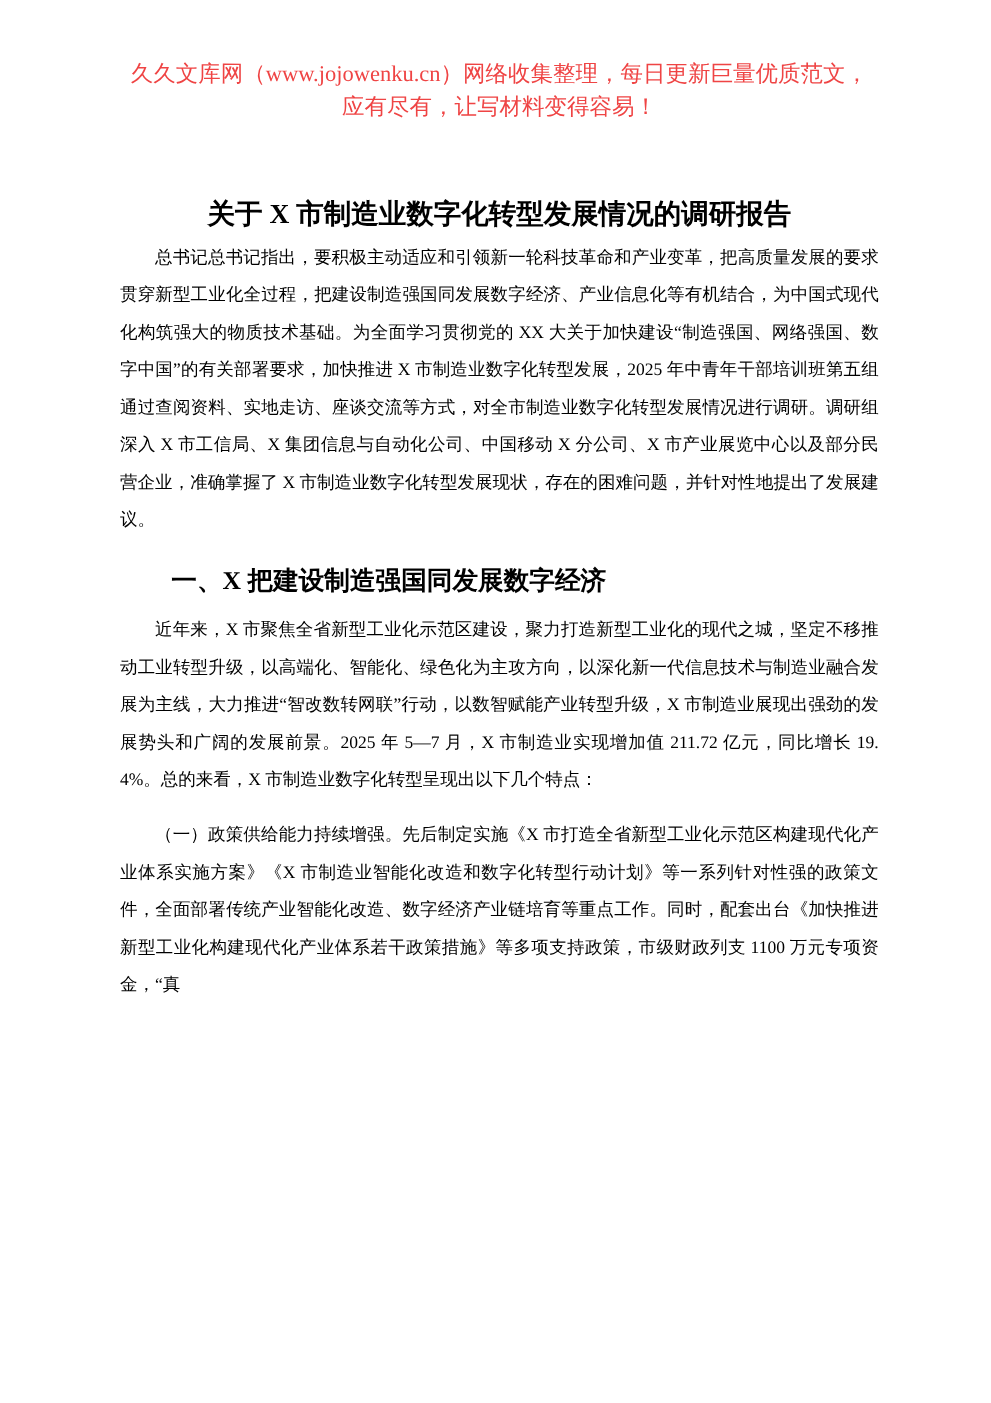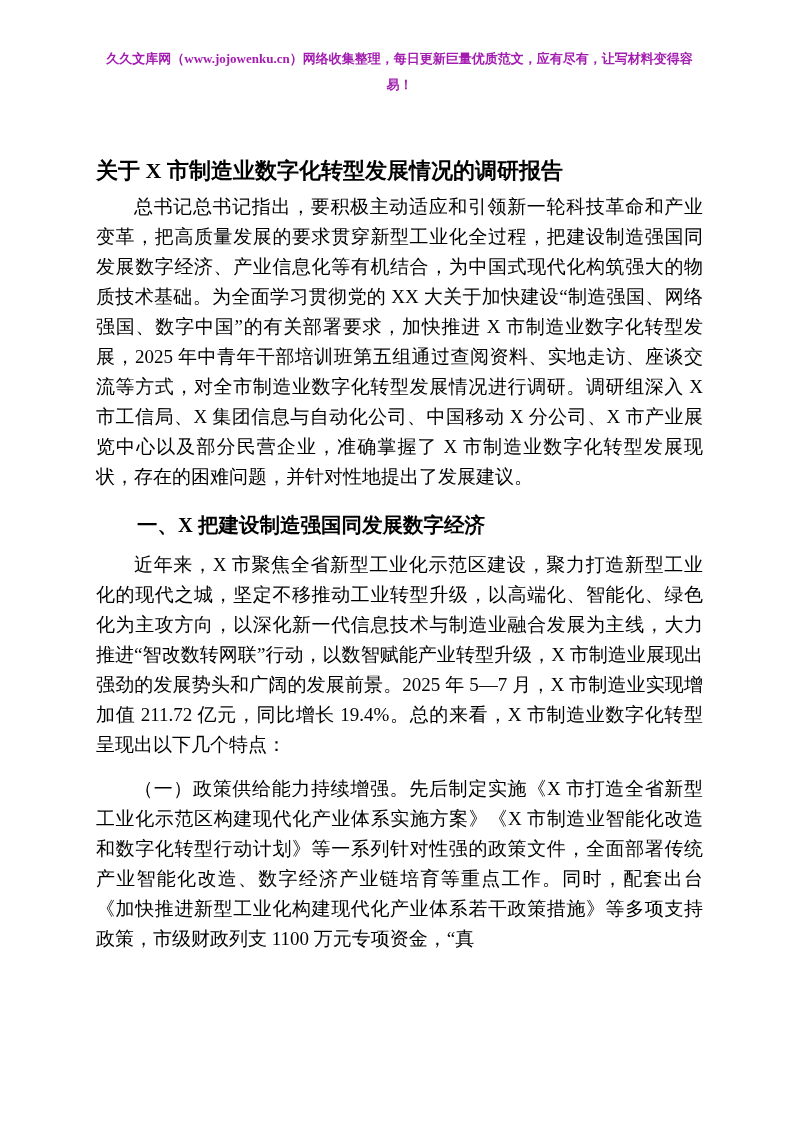--- a/index.html
+++ b/index.html
@@ -12,35 +12,35 @@
     width: 793px;
     height: 1122px;
     background: #ffffff;
     box-sizing: border-box;
     padding: 46px 90px 0 96px;
     overflow: hidden;
     font-family: "Liberation Serif", "DejaVu Serif", serif;
     color: #000000;
   }
   .header-notice {
-    color: #a21caf;
-    font-size: 13px;
+    color: #ef4444;
+    font-size: 18px;
     line-height: 26px;
     text-align: center;
     margin: 0;
-    font-weight: bold;
   }
   .doc-title {
     font-size: 22px;
     font-weight: bold;
+    text-align: center;
     line-height: 30px;
     margin: 58px 0 0 0;
   }
   .body-para {
-    font-size: 19px;
+    font-size: 14px;
     line-height: 30px;
     text-align: justify;
     text-indent: 2em;
     margin: 0;
     word-break: break-all;
   }
   .para-1 { margin-top: 6px; }
   .section-heading {
     font-size: 20.5px;
     font-weight: bold;

